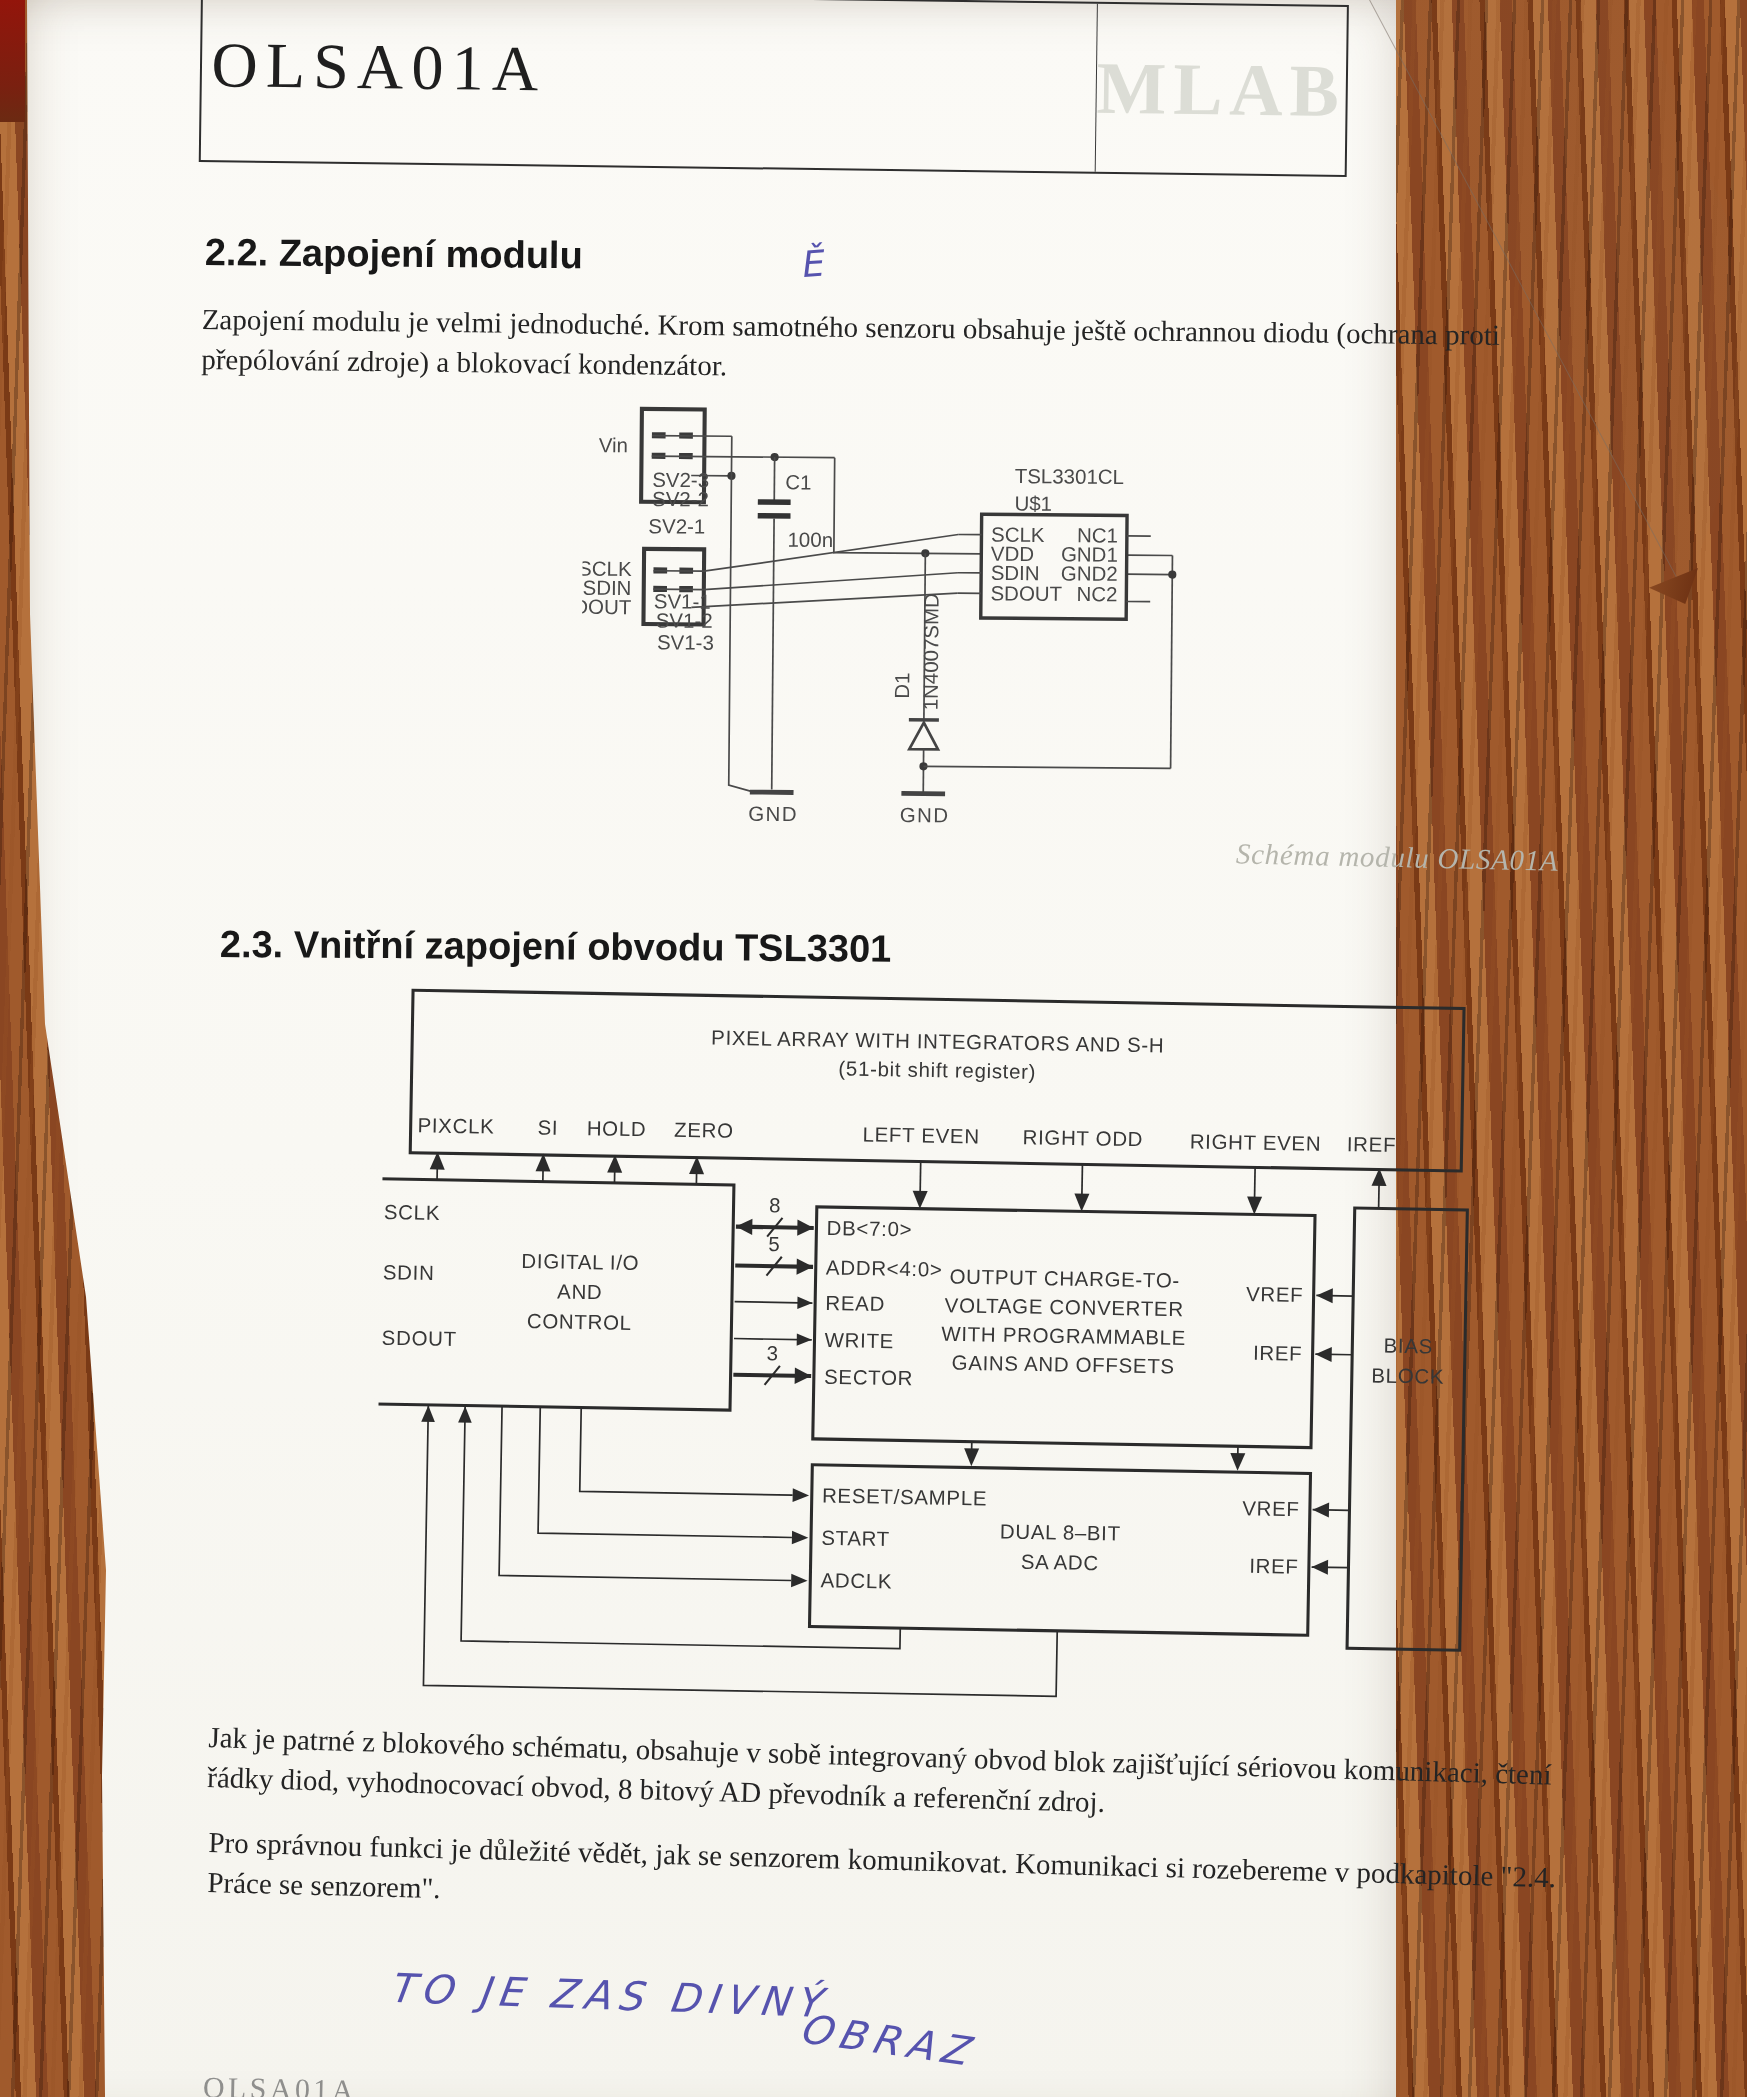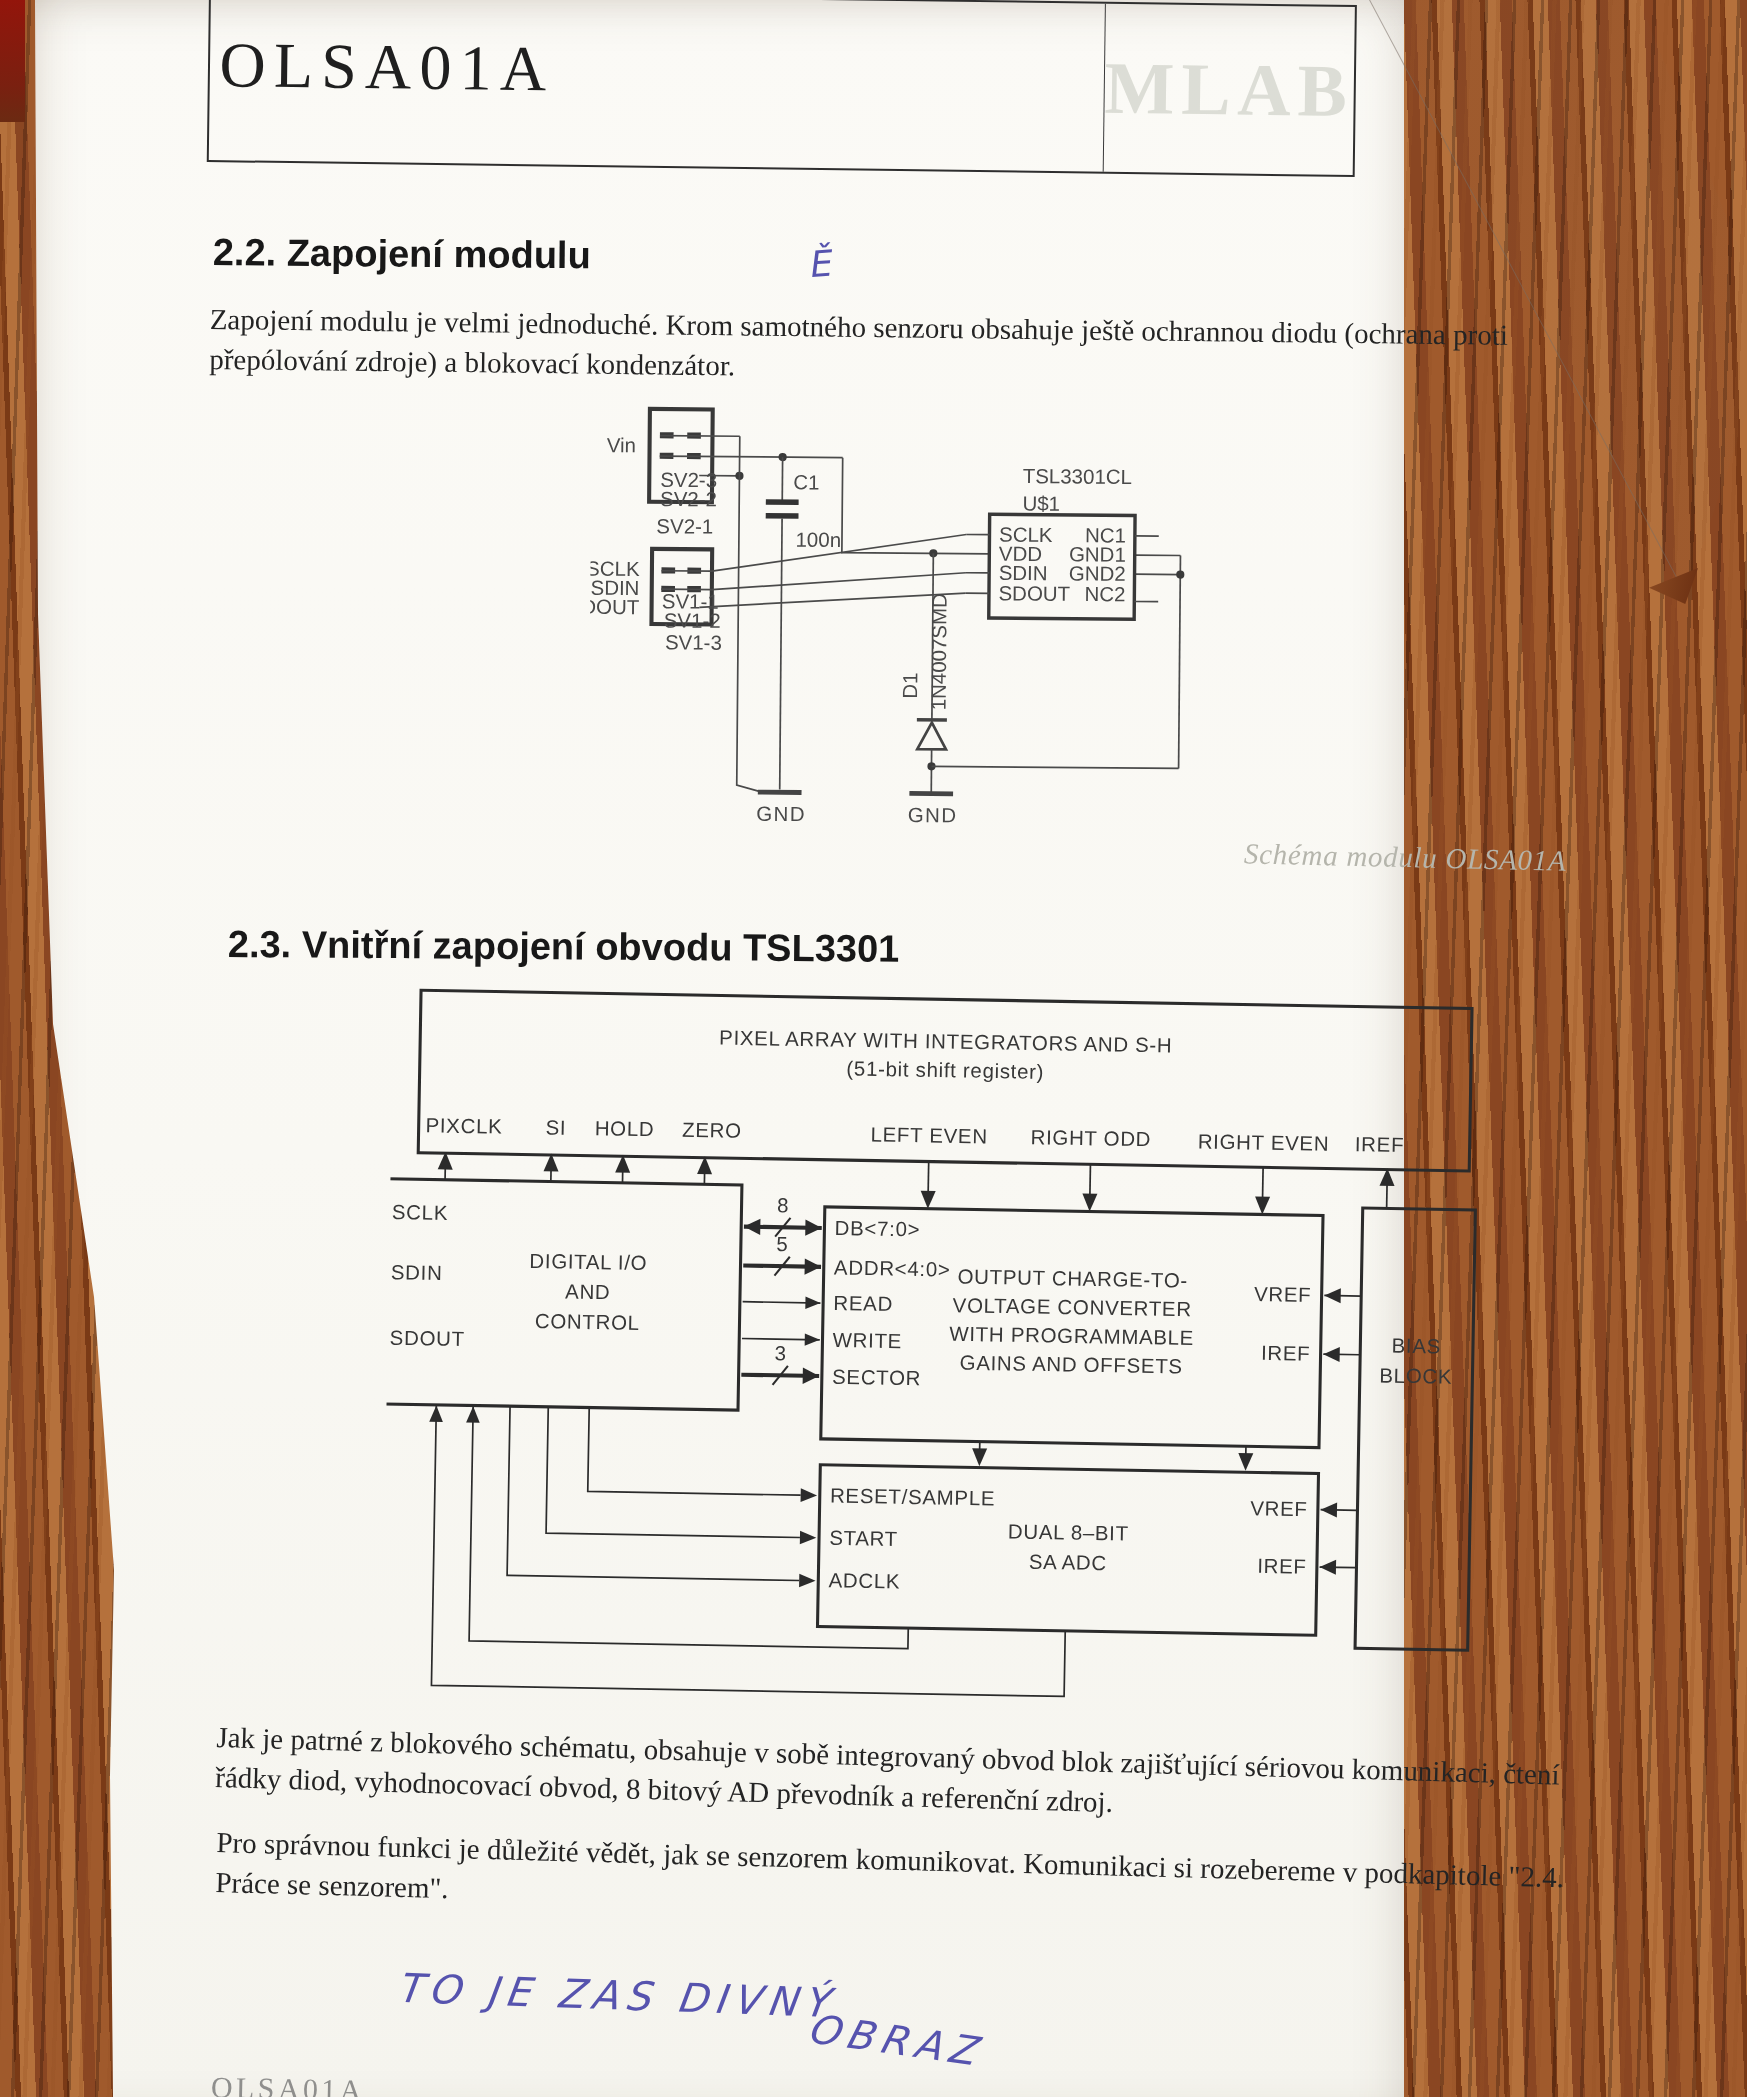--- a/index.html
+++ b/index.html
@@ -9,21 +9,21 @@
     background-image:
       repeating-linear-gradient(92deg, rgba(40,15,5,.30) 0 3.4px, rgba(0,0,0,0) 3.4px 11.6px, rgba(150,80,35,.28) 11.6px 15.7px, rgba(0,0,0,0) 15.7px 28px),
       repeating-linear-gradient(88deg, #a05a2c 0 15.7px, #7a3a16 15.7px 21px, #b5713c 21px 36px, #8a4622 36px 48px),
       linear-gradient(180deg,#94502a,#7c3e1c);
     font-family:"Liberation Serif", serif;
     color:#2a2a2a;
   }
   .wood-accent{position:absolute;left:0;top:0;width:24.6px;height:122px;
     background:linear-gradient(180deg,#93150b,#7a2010 70%,#6b2a12);}
   .page{
-    position:absolute;left:12px;top:0;width:1392px;height:2097px;
+    position:absolute;left:4px;top:0;width:1392px;height:2097px;
     background:linear-gradient(180deg,#fbfaf6 0%,#f9f8f3 55%,#f5f4ee 100%);
     clip-path:polygon(23px 0, 1637px 0, 1748px 268px, 1748px 2097px, 101px 2097px,
                       98px 1775px, 102px 1570px, 82px 1297px, 41px 1024px, 26px 614px);
     box-shadow:inset 48px 0 61px -41px rgba(90,60,30,.35), inset -27px 27px 55px -34px rgba(90,70,50,.25);
   }
   .fold-shade{position:absolute;left:0;top:0;width:1748px;height:683px;pointer-events:none;
     clip-path:polygon(1369px 0, 1639px 0, 1748px 270px, 1748px 410px, 1686px 594px);
     background:linear-gradient(115deg, rgba(120,110,95,.10), rgba(120,110,95,.03) 60%);}
   .crease{position:absolute;left:1369px;top:0;width:1.4px;height:676px;
     background:rgba(120,110,100,.55);transform:rotate(-28deg);transform-origin:top left;}

